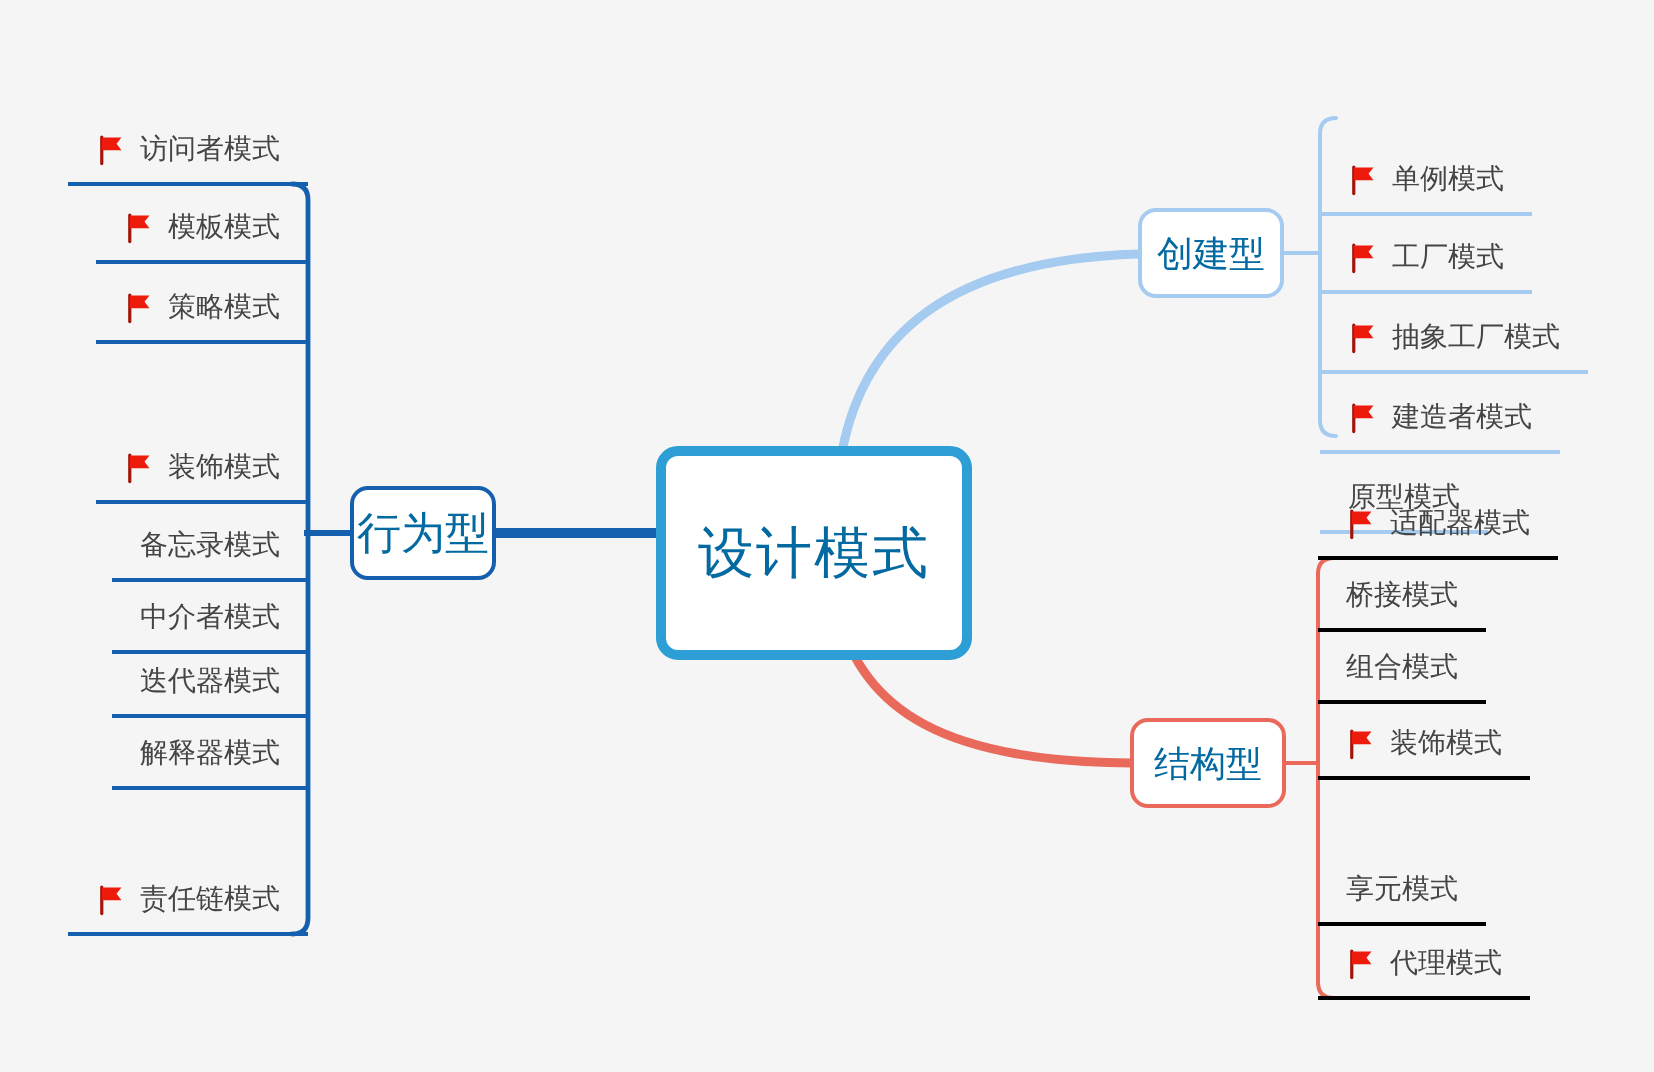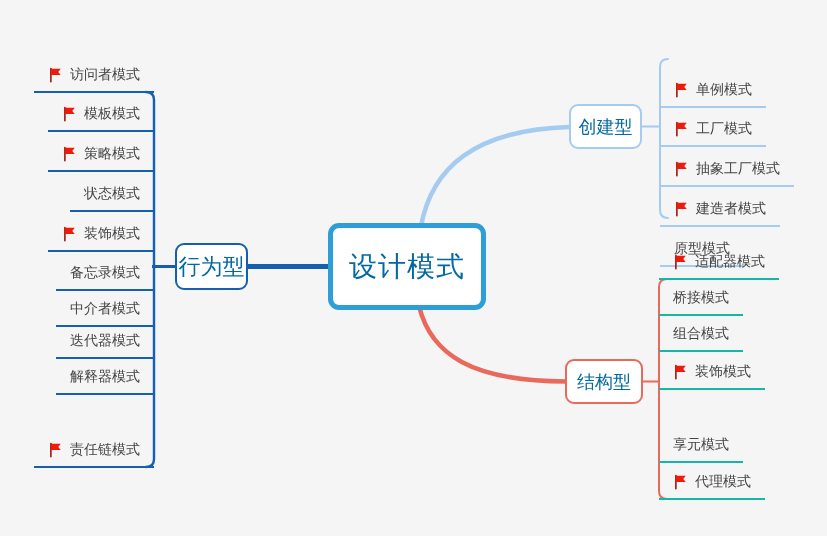--- a/index.html
+++ b/index.html
@@ -6,32 +6,32 @@
   .canvas {
     position:relative; width:827px; height:536px; background:#F5F5F5;
     overflow:hidden; font-family:"Liberation Sans","DejaVu Sans",sans-serif;
   }
   svg.wires { position:absolute; left:0; top:0; z-index:1; }
   .node {
     position:absolute; background:#ffffff; display:flex; align-items:center;
     justify-content:center; color:#0369a1; z-index:3; box-sizing:border-box;
     border-radius:9px;
   }
-  .root-node  { left:328px; top:223px; width:158px; height:87px; border:5px solid #2D9FD6; border-radius:11px; font-size:28px; letter-spacing:1px; }
+  .root-node  { left:328px; top:223px; width:158px; height:107px; border:5px solid #2D9FD6; border-radius:11px; font-size:28px; letter-spacing:1px; }
   .branch-b   { left:175px; top:243px; width:73px; height:47px; border:2.5px solid #1560AE; font-size:22px; }
   .branch-c   { left:569px; top:104px; width:73px; height:45px; border:2px solid #A5CBF1; font-size:18px; }
   .branch-s   { left:565px; top:359px; width:78px; height:45px; border:2px solid #E9695B; font-size:18px; }
   .item {
     position:absolute; z-index:2; height:35px; box-sizing:border-box;
     display:flex; align-items:center; gap:7px; padding:0 14px;
     font-size:14px; color:#454545; white-space:nowrap;
   }
   .item.b { right:673px; border-bottom:2px solid #1560AE; }
   .item.c { left:660px;  border-bottom:2px solid #A5CBF1;margin-top:48px; }
-  .item.s { left:659px;  border-bottom:2px solid #14b8a6; }
+  .item.s { left:659px;  border-bottom:2px solid #000000; }
   .flag { display:flex; align-items:center; }
   .lbl { display:inline-block; }
 </style>
 </head>
 <body>
 
 <div class="canvas">
 
   <svg class="wires" width="827" height="536">
 
@@ -81,23 +81,20 @@
   </div>
   <div class="item b" style="top:137px">
     <span class="flag">
         <svg width="15" height="16" viewBox="0 0 24 26">
           <path d="M4.5 2.5 V24" stroke="#A2140A" stroke-width="2.6" stroke-linecap="round" fill="none"></path>
           <path d="M4.5 2.8 H20.5 L16.5 8 L20.5 13.2 H4.5 Z" fill="#ED1B0C"></path>
         </svg>
       </span>
     <span class="lbl">策略模式</span>
   </div>
-  <div class="item b" style="top:177px">
-    <span class="lbl">状态模式</span>
-  </div>
   <div class="item b" style="top:217px">
     <span class="flag">
         <svg width="15" height="16" viewBox="0 0 24 26">
           <path d="M4.5 2.5 V24" stroke="#A2140A" stroke-width="2.6" stroke-linecap="round" fill="none"></path>
           <path d="M4.5 2.8 H20.5 L16.5 8 L20.5 13.2 H4.5 Z" fill="#ED1B0C"></path>
         </svg>
       </span>
     <span class="lbl">装饰模式</span>
   </div>
   <div class="item b" style="top:256px">

